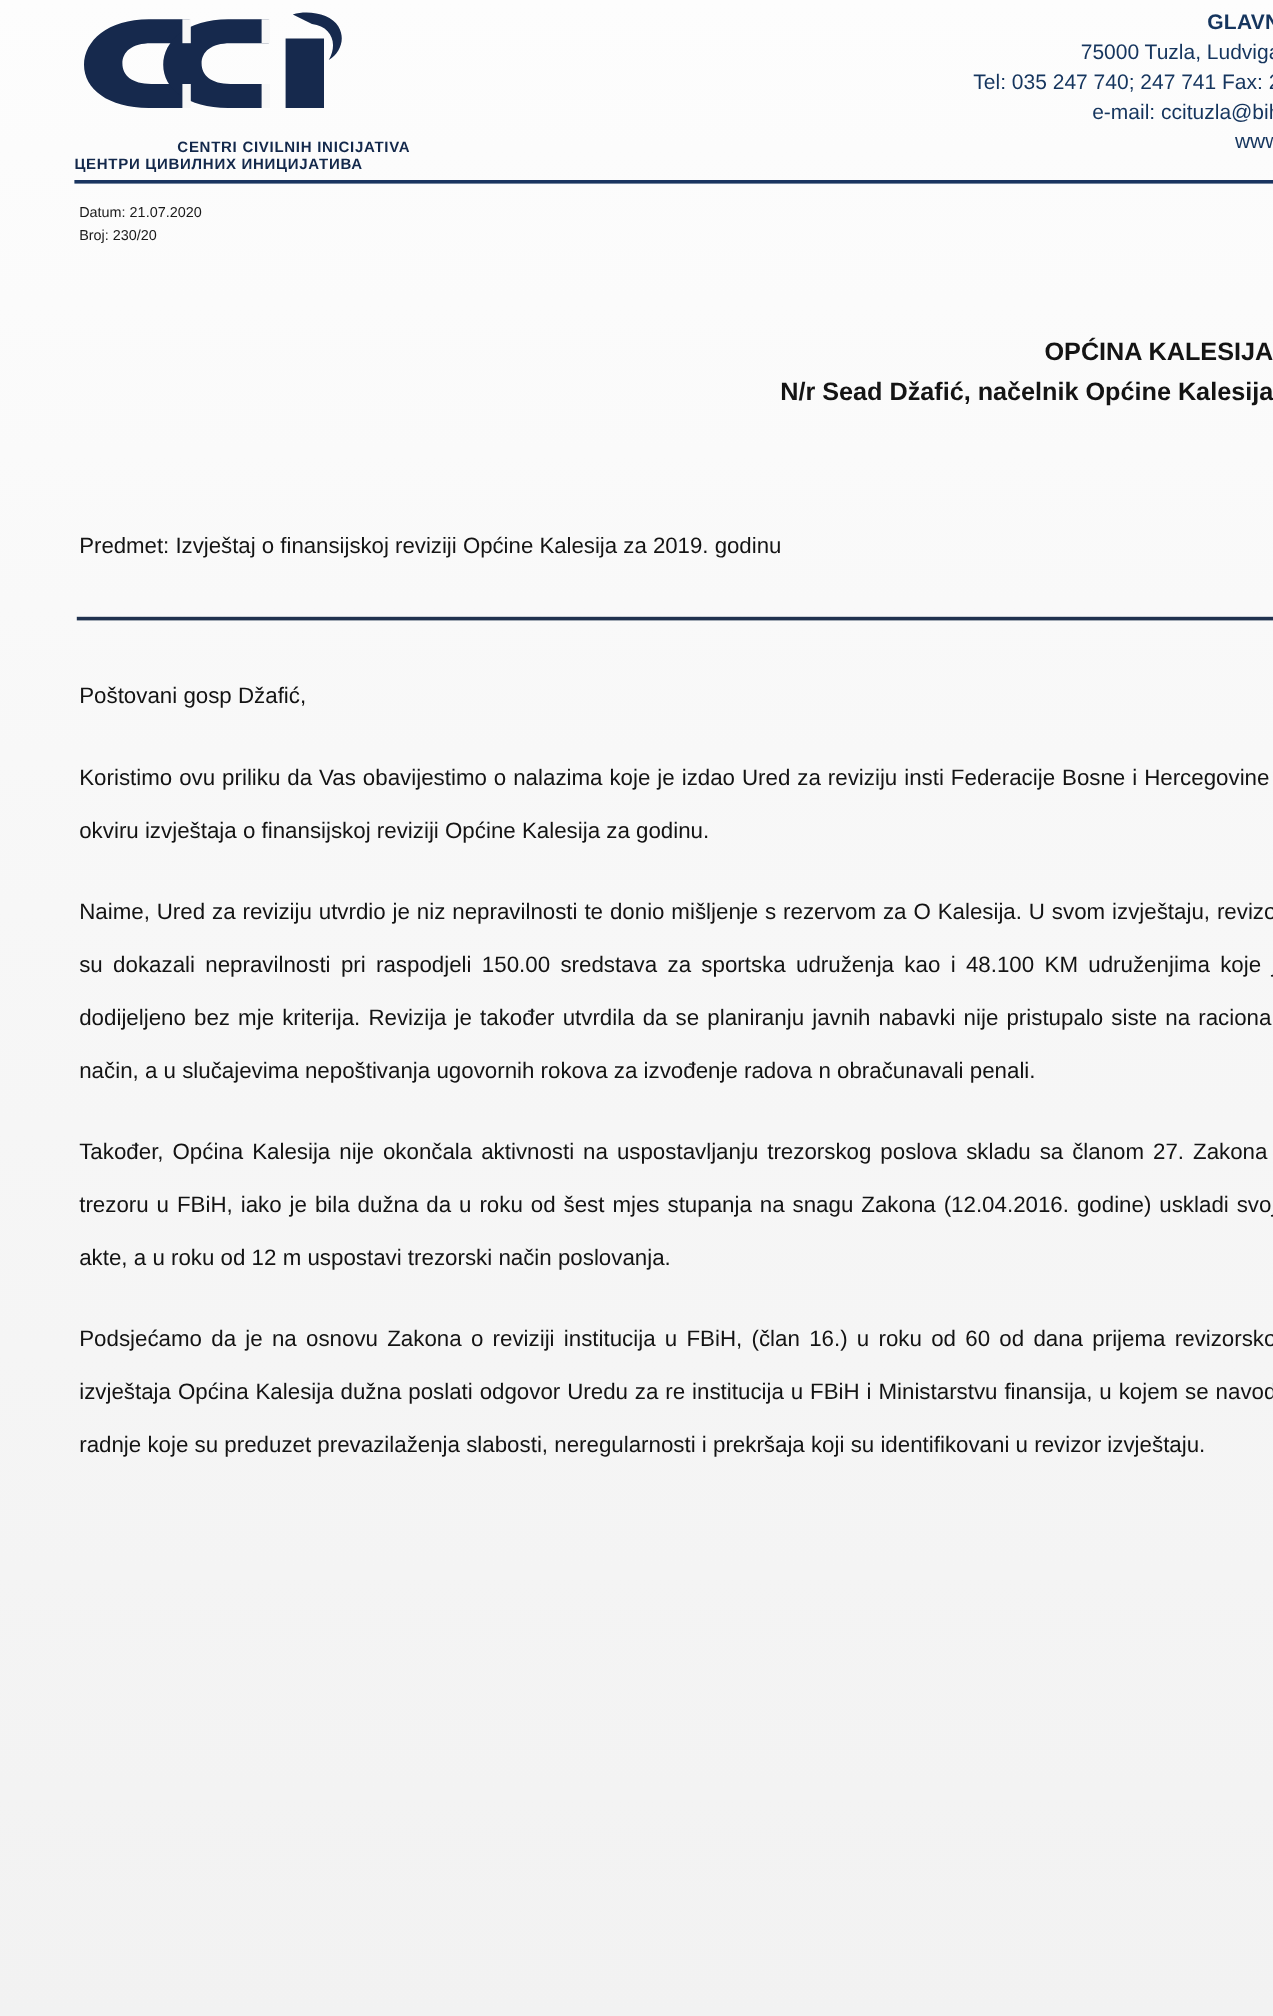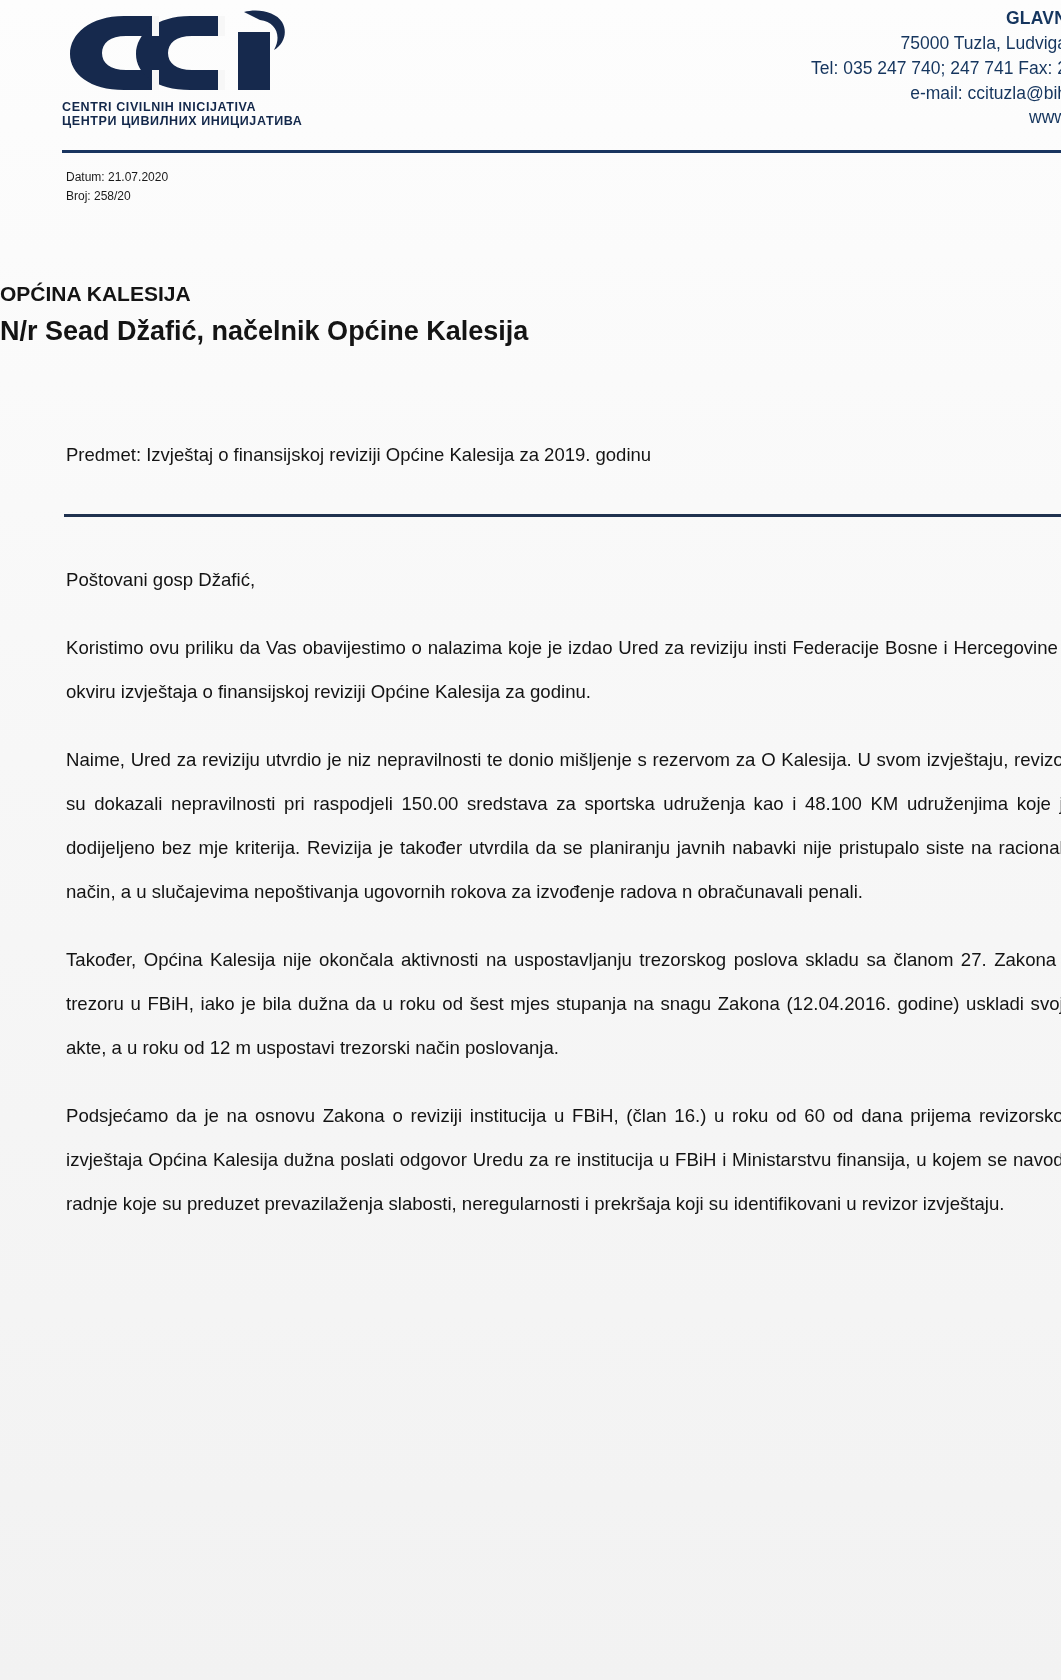--- a/index.html
+++ b/index.html
@@ -42,21 +42,21 @@
     position: relative;
   }
   .logo-mark svg { display: block; }
   .logo-line1, .logo-line2 {
     font-size: 12.5px;
     letter-spacing: 0.6px;
     color: #13284b;
     font-weight: 600;
     white-space: nowrap;
   }
-  .logo-line1 { margin-top: 4px; }
+  .logo-line1 { margin-top: 20px; text-align: right; }
   .logo-line2 { margin-top: 0; }
 
   .org-block {
     position: absolute;
     right: -6px;
     top: 6px;
     text-align: right;
     line-height: 1.42;
     font-size: 17.5px;
     color: #15355e;
@@ -86,27 +86,27 @@
     line-height: 1.55;
     color: #1a1a1a;
   }
 
   
   .addressee {
     position: absolute;
     left: 0;
     top: 278px;
     width: 1061px;
-    text-align: left;
+    text-align: right;
     font-size: 21px;
     font-weight: bold;
     line-height: 1.55;
     color: #141414;
   }
-  .addressee .line2 { font-size: 27px; }
+  .addressee .line2 { font-size: 21px; }
 
   
   .subject {
     position: absolute;
     left: 66px;
     top: 444px;
     font-size: 18.5px;
     color: #141414;
     white-space: nowrap;
   }
@@ -197,21 +197,21 @@
       <div>Tel: 035 247 740; 247 741 Fax: 2</div>
       <div>e-mail: ccituzla@bih</div>
       <div>www</div>
     </div>
 
     <div class="rule"></div>
   </div>
 
   <div class="meta">
     <div>Datum: 21.07.2020</div>
-    <div>Broj: 258/20</div>
+    <div>Broj: 230/20</div>
   </div>
 
   <div class="ghost g1">&nbsp;</div>
   <div class="ghost g2">&nbsp;</div>
   <div class="ghost g3">&nbsp;</div>
 
   <div class="addressee">
     <div>OPĆINA KALESIJA</div>
     <div class="line2">N/r Sead Džafić, načelnik Općine Kalesija</div>
   </div>

